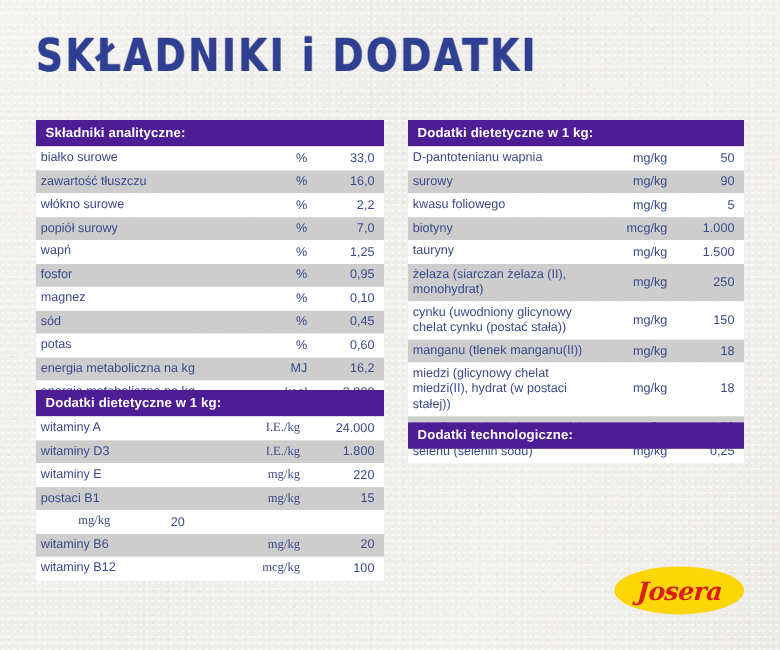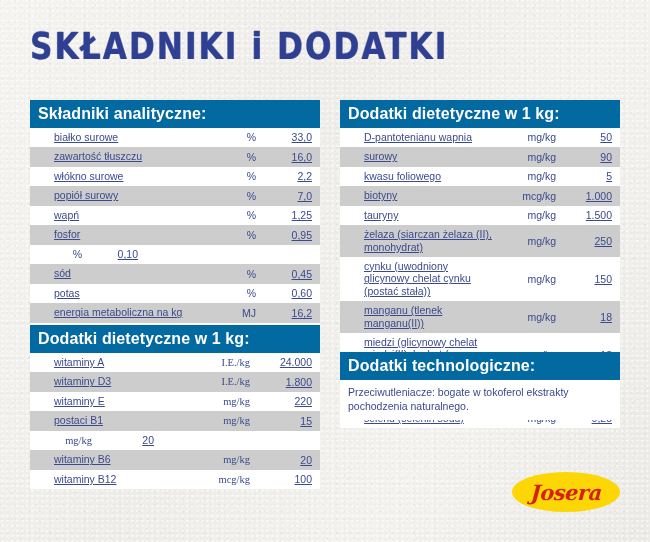--- a/index.html
+++ b/index.html
@@ -47,56 +47,54 @@
       -0.6px 0.5px 0 rgba(47,63,145,0.35),
        0 -0.5px 0 rgba(47,63,145,0.25);
   }
 
   
   .tbl {
     position: absolute;
     box-sizing: border-box;
   }
   .tbl-head {
-    background: #0369a1;
+    background: #4c1d95;
     color: #ffffff;
-    font-size: 16px;
+    font-size: 11px;
     font-weight: bold;
     padding: 5px 0 5px 8px;
     line-height: 1.1;
     letter-spacing: 0.1px;
   }
   .row {
     display: flex;
     align-items: center;
     font-size: 10.5px;
     color: #3a4a8c;
     min-height: 19.5px;
     box-sizing: border-box;
   }
   .row.odd  { background: #ffffff; }
   .row.even { background: #cdcdcd; justify-content: flex-end; }
   .row .lbl {
     flex: 1 1 auto;
-    padding: 3px 6px 3px 24px;
+    padding: 3px 6px 3px 4px;
     line-height: 1.22;
-    text-decoration: underline;
   }
   .row .unit {
     flex: 0 0 auto;
     text-align: right;
     padding-right: 6px;
     white-space: nowrap;
   }
   .row .val {
     flex: 0 0 auto;
     text-align: right;
     padding-right: 8px;
     white-space: nowrap;
-    text-decoration: underline;
   }
 
   
   #tbl-analytical { left: 30px; top: 100px; width: 290px; }
   #tbl-analytical .unit { width: 52px; }
   #tbl-analytical .val  { width: 50px; }
 
   #tbl-vitamins { left: 30px; top: 325px; width: 290px; }
   #tbl-vitamins .unit { width: 62px; font-family: Liberation Serif, serif; }
   #tbl-vitamins .val  { width: 56px; }
@@ -173,20 +171,21 @@
         <div class="lbl">wapń</div>
         <div class="unit">%</div>
         <div class="val">1,25</div>
       </div>
       <div class="row even">
         <div class="lbl">fosfor</div>
         <div class="unit">%</div>
         <div class="val">0,95</div>
       </div>
       <div class="row odd">
+        <div class="lbl">magnez</div>
         <div class="unit">%</div>
         <div class="val">0,10</div>
       </div>
       <div class="row even">
         <div class="lbl">sód</div>
         <div class="unit">%</div>
         <div class="val">0,45</div>
       </div>
       <div class="row odd">
         <div class="lbl">potas</div>
@@ -302,18 +301,17 @@
       <div class="row odd">
         <div class="lbl">selenu (selenin sodu)</div>
         <div class="unit">mg/kg</div>
         <div class="val">0,25</div>
       </div>
     </div>
 </div>
 
 <div class="tbl" id="tbl-tech">
   <div class="tbl-head">Dodatki technologiczne:</div>
-  <div class="note">Przeciwutleniacze: bogate w tokoferol ekstrakty pochodzenia naturalnego.</div>
 </div>
 
 <div id="logo">
   <span id="logo-text">Josera</span>
 </div>
 
 </body></html>

